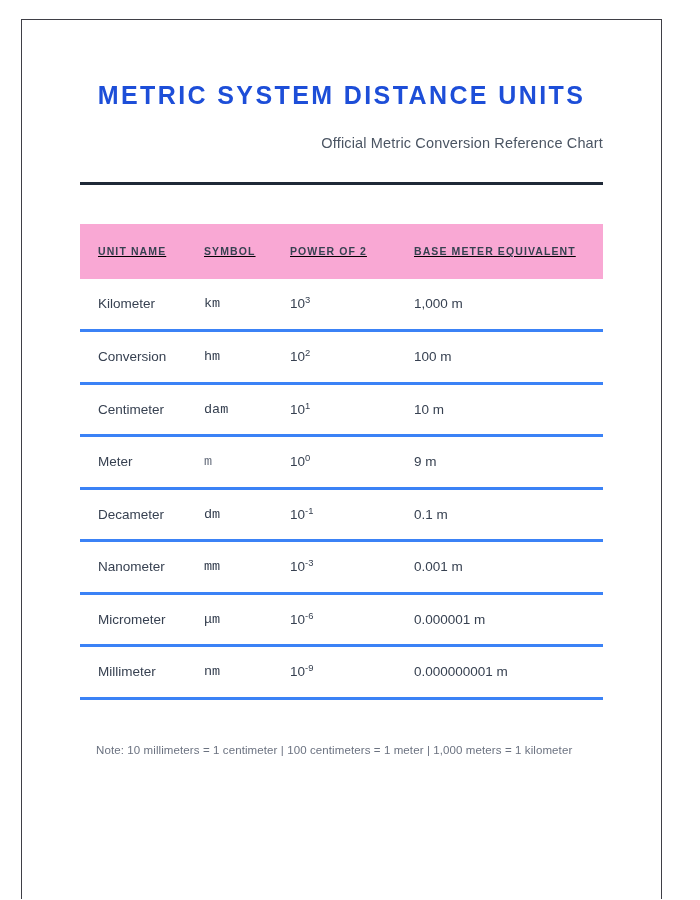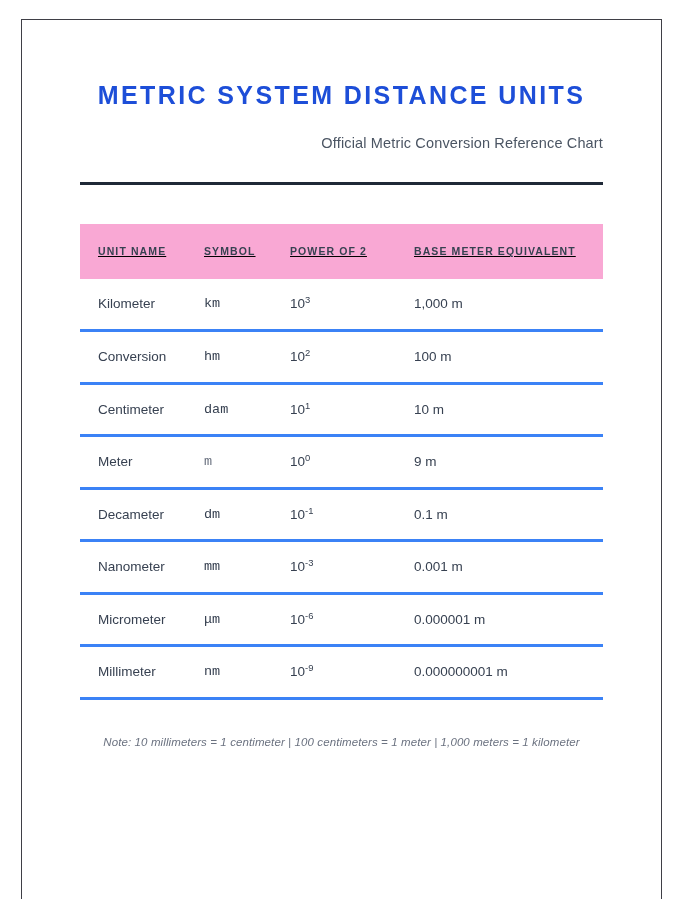--- a/index.html
+++ b/index.html
@@ -115,26 +115,24 @@
   tr.row-highlight td {
     font-weight: normal;
     color: #1f2937;
   }
   tr.row-highlight td.cell-symbol {
     font-weight: normal;
     color: #6b7280;
   }
 
   .footer-note {
-    margin: 8px;
+    margin: 16px;
     padding-top: 28px;
     font-size: 11.5px;
-    font-style: italic;
     color: #6b7280;
-    text-align: center;
     letter-spacing: 0.1px;
   }
 </style>
 </head>
 <body>
 
 <div class="page-sheet">
   <div class="doc-inner">
 
     <h1 class="doc-title">METRIC SYSTEM DISTANCE UNITS</h1>

